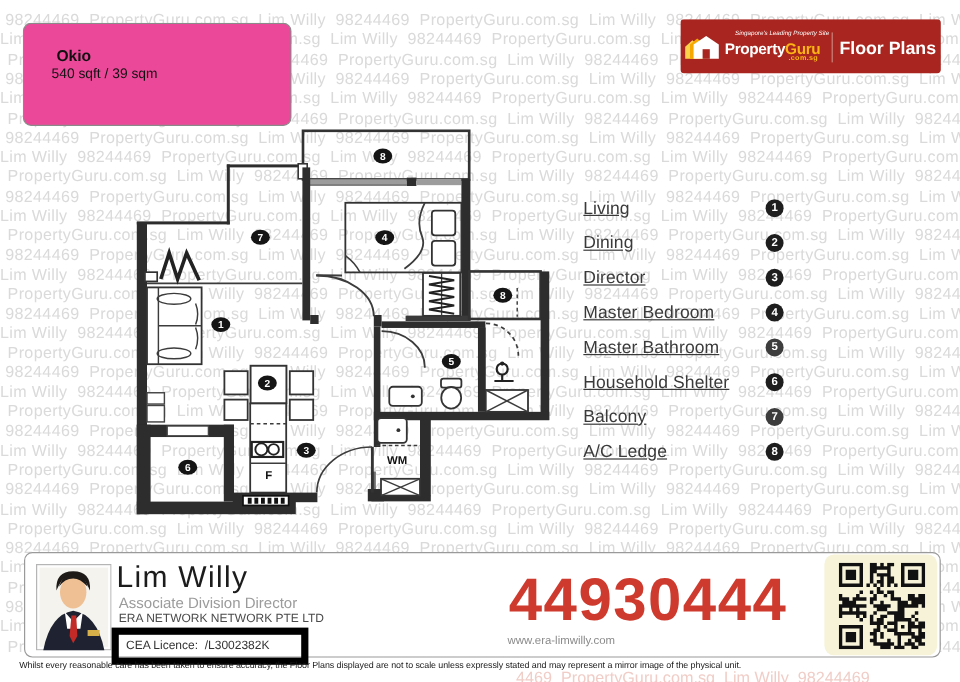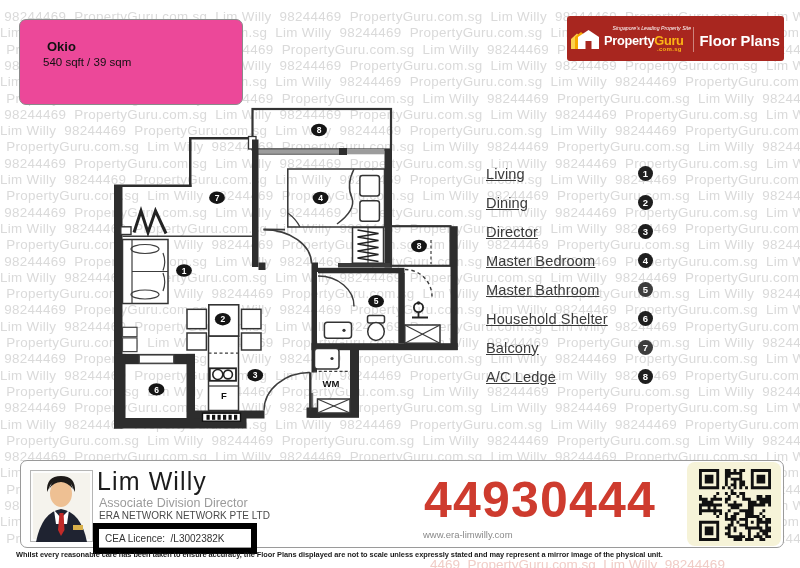--- a/index.html
+++ b/index.html
@@ -16,21 +16,21 @@
 .li{position:absolute;left:0;font-size:14.6px;color:#3a3a3a;letter-spacing:0.1px;text-decoration:underline;}
 .lc{position:absolute;left:152px;width:15px;height:15px;border-radius:50%;background:#1e1e1e;color:#fff;font-size:9.5px;font-weight:bold;text-align:center;line-height:15px;}
 #footer{position:absolute;left:20px;top:460px;width:762px;height:86px;background:#fff;border:1px solid #9a9a9a;border-radius:7px;}
 #fname{position:absolute;left:76px;top:6px;font-size:25px;color:#1c1c1c;letter-spacing:1.1px;}
 #ftitle{position:absolute;left:78px;top:35px;font-size:12.5px;color:#9b9b9b;}
 #fco{position:absolute;left:78px;top:49px;font-size:10px;color:#4a4a4a;}
 #fcea{position:absolute;left:72px;top:62px;width:146px;height:19px;border:6px solid #000000;font-size:10px;color:#333;line-height:19px;padding-left:6px;}
 #fphone{position:absolute;left:403px;top:10px;font-size:50px;font-weight:bold;color:#ce3b2e;letter-spacing:1.2px;}
 #fweb{position:absolute;left:402px;top:68px;font-size:9.5px;color:#8a8a8a;}
 #qrcard{position:absolute;left:666px;top:1px;width:94px;height:84px;background:#f6f3d8;border-radius:8px;}
-#disc{position:absolute;left:16px;top:550px;font-size:7.4px;font-weight:bold;color:#1a1a1a;letter-spacing:-0.04px;}
+#disc{position:absolute;left:16px;top:550px;font-size:7.4px;font-weight:normal;color:#1a1a1a;letter-spacing:-0.04px;}
 #redwm{position:absolute;left:430px;top:557px;font-size:13.5px;color:#f0cdc7;white-space:nowrap;}
 </style>
 </head>
 <body>
 
 <div id="wm">
 <div class="wr" style="top:10px;left:-60px">Lim Willy&nbsp; 98244469&nbsp; PropertyGuru.com.sg&nbsp; Lim Willy&nbsp; 98244469&nbsp; PropertyGuru.com.sg&nbsp; Lim Willy&nbsp; 98244469&nbsp; PropertyGuru.com.sg&nbsp; Lim Willy&nbsp; 98244469&nbsp; PropertyGuru.com.sg&nbsp; Lim Willy&nbsp; 98244469&nbsp; PropertyGuru.com.sg&nbsp;</div>
 <div class="wr" style="top:26px;left:0px">Lim Willy&nbsp; 98244469&nbsp; PropertyGuru.com.sg&nbsp; Lim Willy&nbsp; 98244469&nbsp; PropertyGuru.com.sg&nbsp; Lim Willy&nbsp; 98244469&nbsp; PropertyGuru.com.sg&nbsp; Lim Willy&nbsp; 98244469&nbsp; PropertyGuru.com.sg&nbsp; Lim Willy&nbsp; 98244469&nbsp; PropertyGuru.com.sg&nbsp;</div>
 <div class="wr" style="top:43px;left:-128px">Lim Willy&nbsp; 98244469&nbsp; PropertyGuru.com.sg&nbsp; Lim Willy&nbsp; 98244469&nbsp; PropertyGuru.com.sg&nbsp; Lim Willy&nbsp; 98244469&nbsp; PropertyGuru.com.sg&nbsp; Lim Willy&nbsp; 98244469&nbsp; PropertyGuru.com.sg&nbsp; Lim Willy&nbsp; 98244469&nbsp; PropertyGuru.com.sg&nbsp;</div>
 <div class="wr" style="top:59px;left:-60px">Lim Willy&nbsp; 98244469&nbsp; PropertyGuru.com.sg&nbsp; Lim Willy&nbsp; 98244469&nbsp; PropertyGuru.com.sg&nbsp; Lim Willy&nbsp; 98244469&nbsp; PropertyGuru.com.sg&nbsp; Lim Willy&nbsp; 98244469&nbsp; PropertyGuru.com.sg&nbsp; Lim Willy&nbsp; 98244469&nbsp; PropertyGuru.com.sg&nbsp;</div>

